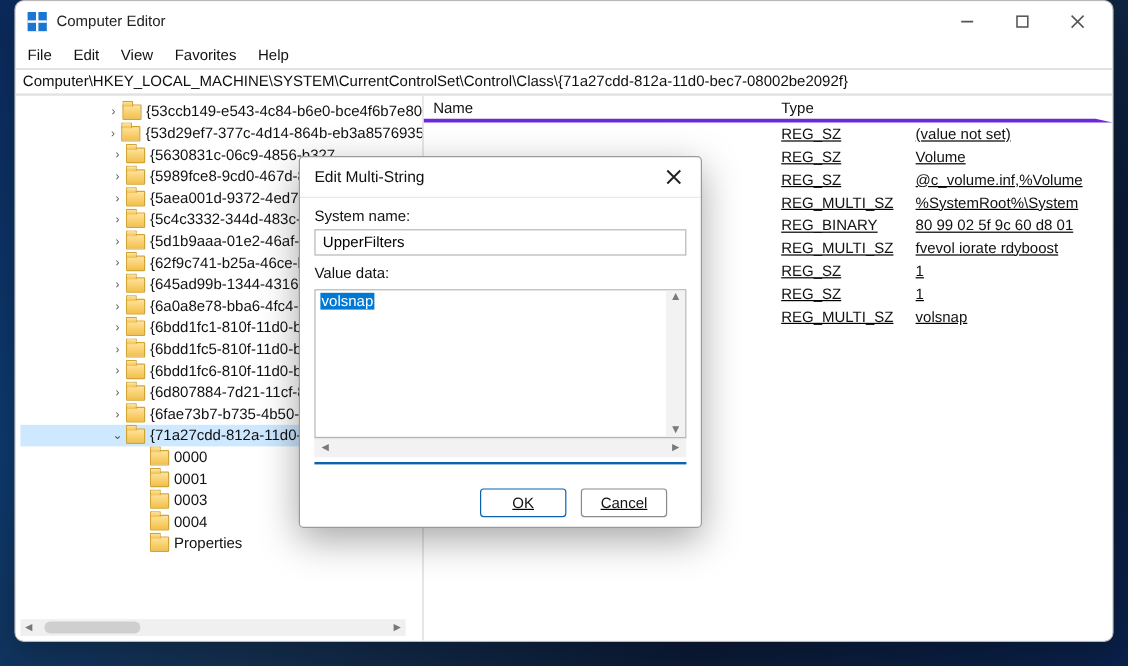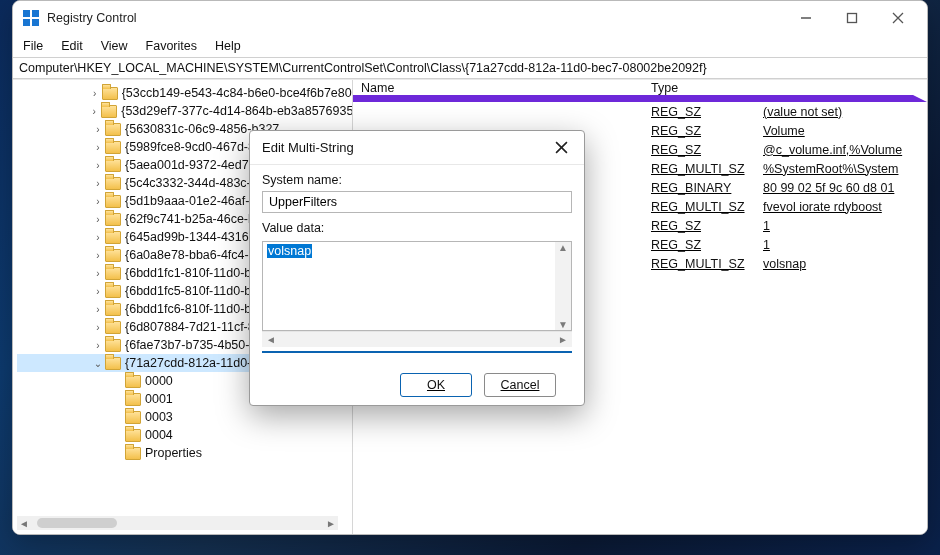--- a/index.html
+++ b/index.html
@@ -78,21 +78,21 @@
     border-radius:1px 1px 0 0;
   }
   .tree-item.selected {
     background:#cde8ff;
   }
   .tree-label { overflow:hidden; text-overflow:clip; }
 
   .right-pane { flex:1; display:flex; flex-direction:column; overflow:hidden; position:relative; }
   .list-header {
     display:flex; height:22px; align-items:center; font-size:12.5px;
-    border-bottom:7px solid #6d28d9; background:#fff;
+    border-bottom:3px solid #6d28d9; background:#fff;
     border-right: 14px solid transparent;
   }
   .list-header .col { padding-left:8px; color:#111; }
   .col-name-h { width:290px; }
   .col-type-h { width:112px; }
   .col-data-h { flex:1; }
 
   .list-body { flex:1; font-size:12.5px; overflow:hidden; }
   .row { display:flex; height:19px; align-items:center;text-decoration:underline; }
   .col-name { width:290px; padding-left:8px; visibility:hidden; }
@@ -104,21 +104,21 @@
     background:#f0f0f0; display:flex; align-items:center;
   }
   .left-scroll .thumb{
     height:10px; width:80px; background:#cfcfcf; border-radius:5px; margin-left:6px;
   }
   .left-scroll .arrow{ width:14px; text-align:center; color:#777; font-size:10px; }
   .left-scroll .track{ flex:1; }
 
   
   .dialog {
-    position:absolute; left:249px; top:130px; width:336px; height:276px;
+    position:absolute; left:249px; top:130px; width:336px; height:310px;
     background:#fff; border:1px solid #9a9a9a; border-radius:4px;
     box-shadow: 0 10px 32px rgba(0,0,0,0.35);
     display:flex; flex-direction:column; overflow:hidden;
   }
   .dlg-titlebar{
     display:flex; align-items:center; height:34px; padding:0 8px 0 12px;
     font-size:13px; color:#111; border-bottom:1px solid #e8e8e8;
   }
   .dlg-titlebar .spacer{flex:1;}
   .dlg-close{ width:30px; height:30px; display:flex; align-items:center; justify-content:center; }
@@ -156,21 +156,21 @@
     font-size:12.5px; color:#111; display:flex; align-items:center; justify-content:center;
   }
   .btn.default{ border-color:#0a63b1; }
 </style>
 </head>
 <body>
 
 <div class="window">
   <div class="titlebar">
     <span class="app-icon"></span>
-    <span class="title">Registry Control</span>
+    <span class="title">Computer Editor</span>
     <span class="spacer"></span>
     <div class="titlebtn">
       <svg viewBox="0 0 12 12">
           <path d="M1 6 H11"></path>
         </svg>
     </div>
     <div class="titlebtn">
       <svg viewBox="0 0 12 12">
           <rect x="1.5" y="1.5" width="9" height="9"></rect>
         </svg>

